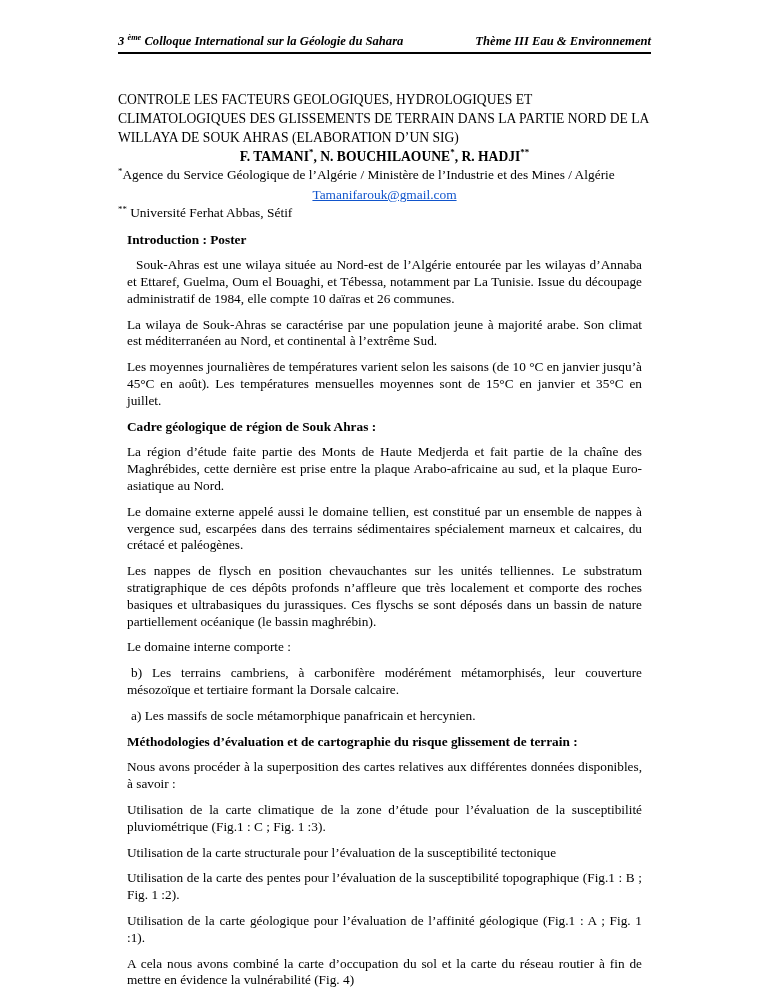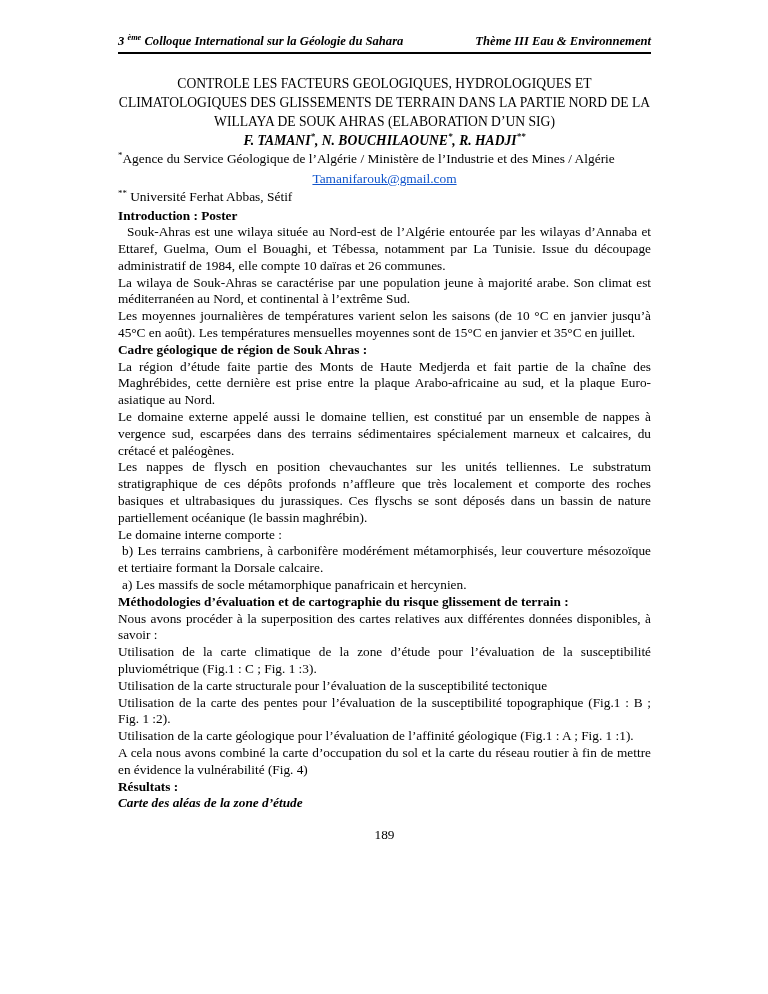--- a/index.html
+++ b/index.html
@@ -20,42 +20,41 @@
     display:flex;
     justify-content:space-between;
     align-items:baseline;
     font-weight:bold;
     font-style:italic;
     font-size:12.6px;
     border-bottom:2px solid #000;
     padding-bottom:3px;
   }
   .title {
-    margin-top:20px;
-    text-align:center;
+    margin-top:36px;
+    text-align:left;
     font-size:13.6px;
     line-height:19px;
   }
   .authors {
     text-align:center;
     font-weight:bold;
-    font-style:italic;
     font-size:13.6px;
     line-height:19px;
   }
   .affil { font-size:13.4px; line-height:18.5px; text-align:left; }
   .email-row { text-align:center; line-height:18.5px; }
   .email { font-size:13.4px; text-decoration:underline; cursor:pointer;text-align:right; }
   .bodytext {
     margin-top:1px;
     font-size:13.3px;
     line-height:16.8px;
     text-align:justify;
   }
-  .bodytext p { margin:0; }
+  .bodytext p { margin:9px; }
   .h  { font-weight:bold; }
   .hi { font-weight:bold; font-style:italic; }
   .indent1  { text-indent:9px; }
   .indent-sm{ text-indent:4px; }
   .u   { }
   .sup { font-size:0.66em; vertical-align:super; line-height:0; }
   .gap-lg { margin-top:50px; }
   .pagenum {
     margin-top:15px;
     text-align:center;

